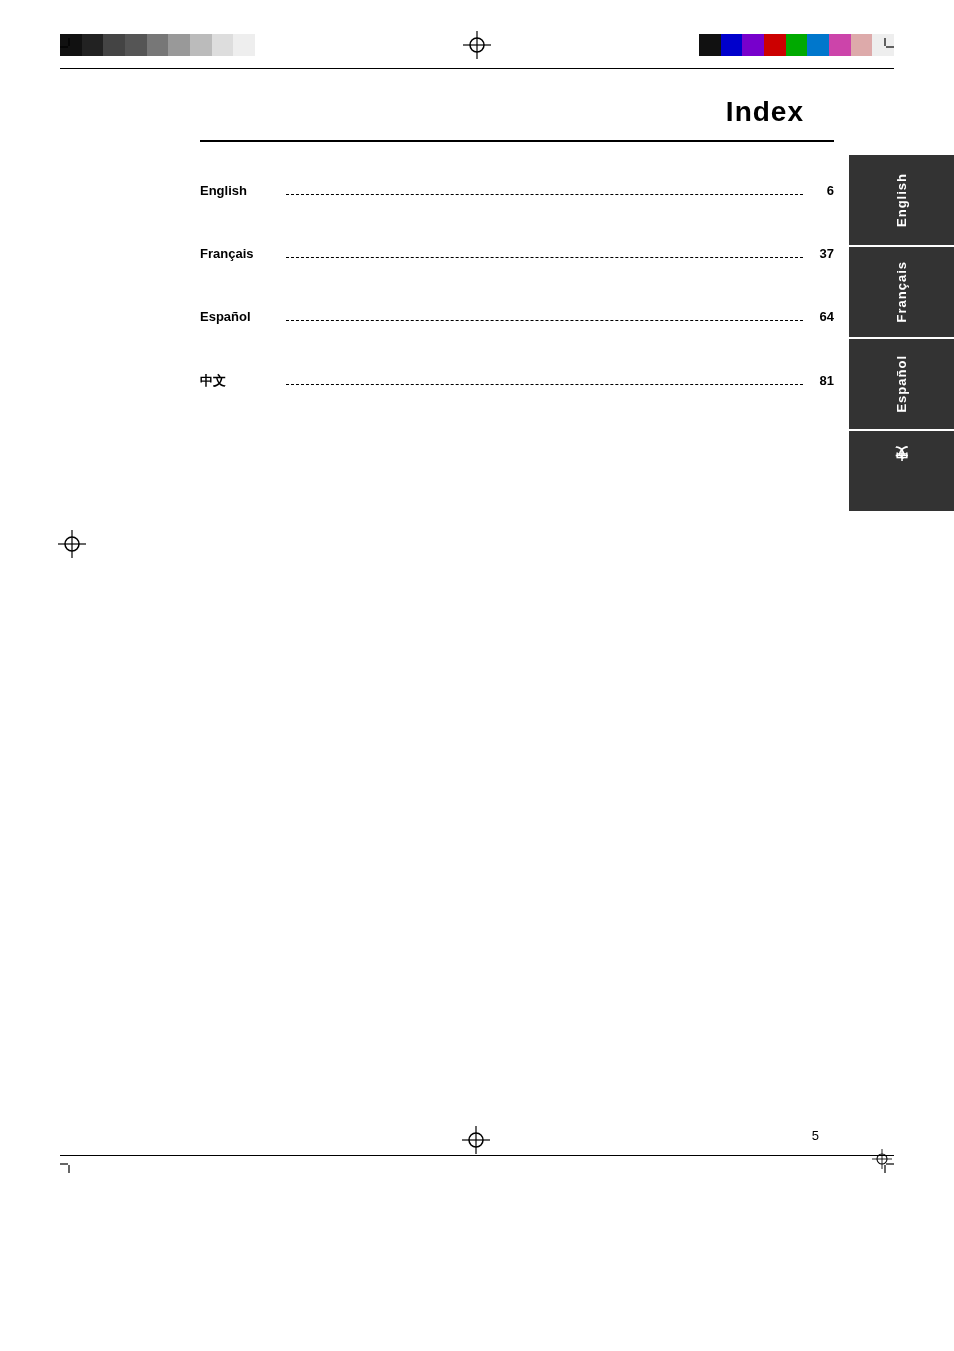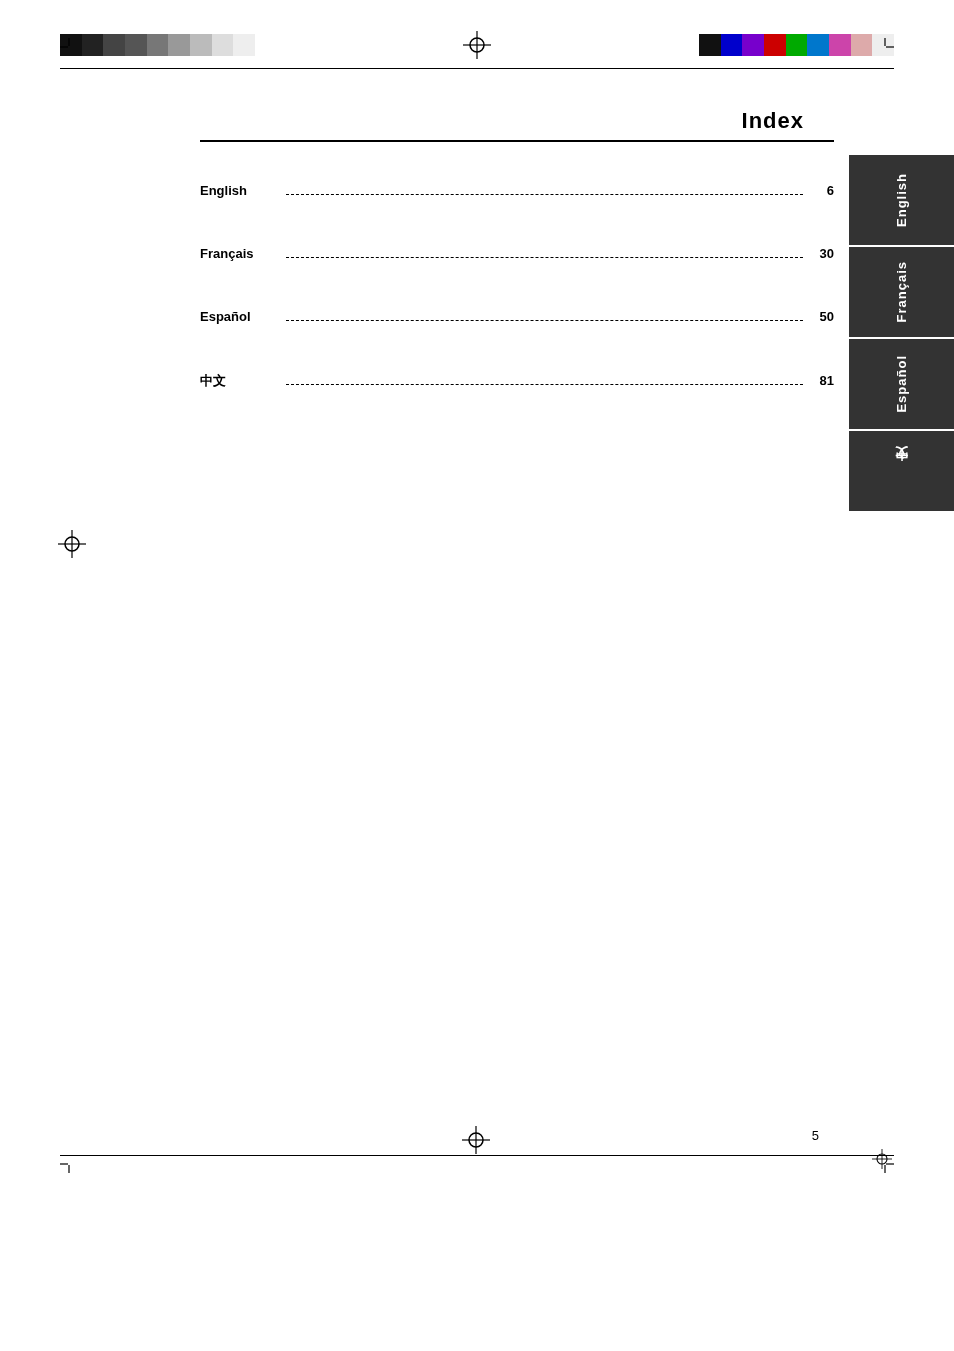--- a/index.html
+++ b/index.html
@@ -72,23 +72,23 @@
       position: absolute;
       top: 38px;
       right: 60px;
       width: 18px;
       height: 18px;
     }
 
     
     .index-title {
       position: absolute;
-      top: 108px;
+      top: 96px;
       right: 150px;
-      font-size: 22px;
+      font-size: 28px;
       font-weight: bold;
       letter-spacing: 1px;
     }
 
     
     .title-underline {
       position: absolute;
       top: 140px;
       left: 200px;
       right: 120px;
@@ -295,27 +295,27 @@
 
   <div class="toc-entry">
     <span class="toc-label">English</span>
     <div class="toc-dots"></div>
     <span class="toc-page">6</span>
   </div>
 
   <div class="toc-entry">
     <span class="toc-label">Français</span>
     <div class="toc-dots"></div>
-    <span class="toc-page">30</span>
+    <span class="toc-page">37</span>
   </div>
 
   <div class="toc-entry">
     <span class="toc-label">Español</span>
     <div class="toc-dots"></div>
-    <span class="toc-page">50</span>
+    <span class="toc-page">64</span>
   </div>
 
   <div class="toc-entry">
     <span class="toc-label">中文</span>
     <div class="toc-dots"></div>
     <span class="toc-page">81</span>
   </div>
 
 </div>
 

